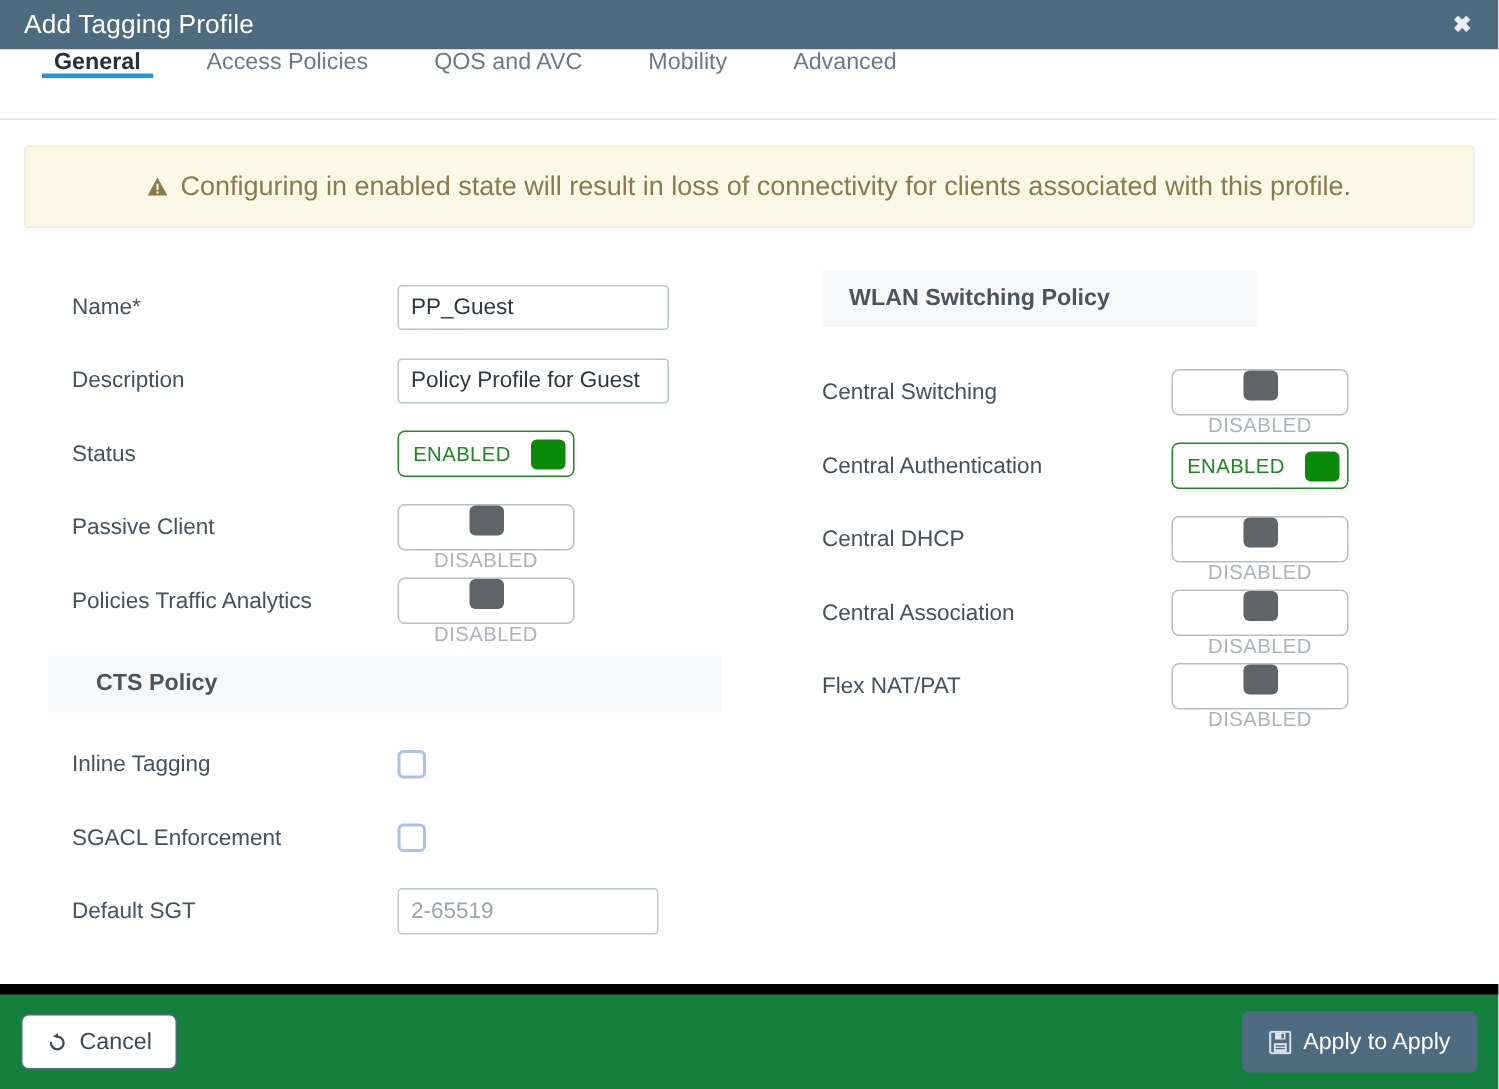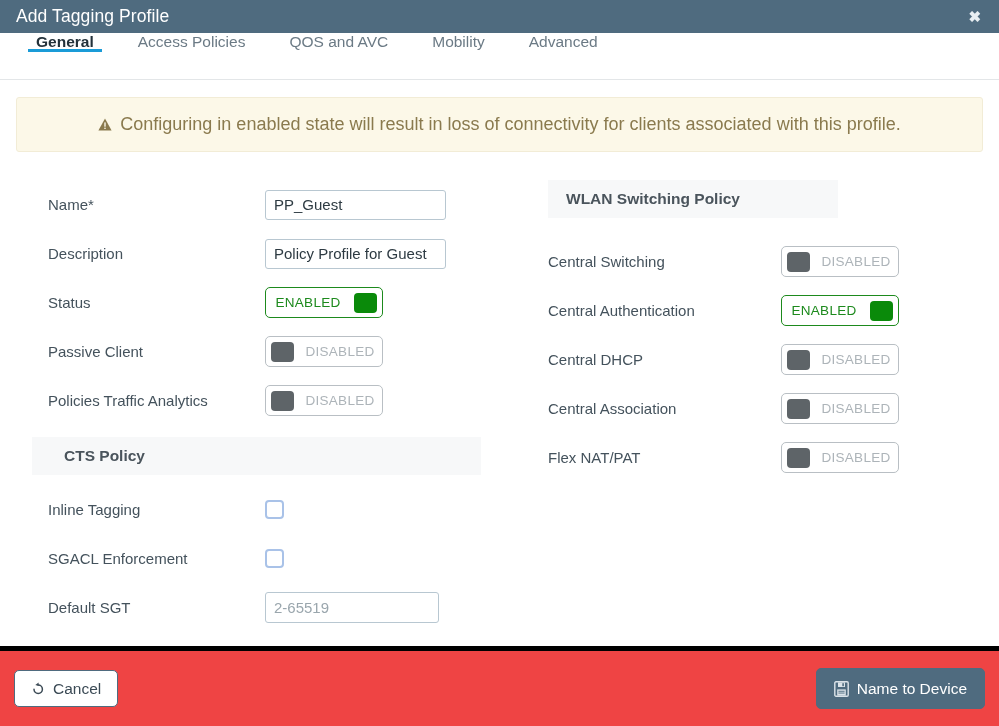--- a/index.html
+++ b/index.html
@@ -164,20 +164,21 @@
     height: 31px;
     border-radius: 5px;
     border: 1.5px solid #b9bfc4;
     background: #fff;
     display: flex;
     align-items: center;
     cursor: pointer;
     padding: 0 5px;
     gap: 9px;
     user-select: none;
+    flex-direction: column;
   }
   .toggle .knob {
     width: 23px; height: 20px;
     border-radius: 4px;
     background: #5e6468;
     flex: 0 0 auto;
   }
   .toggle .tlabel {
     font-size: 13.5px;
     letter-spacing: .3px;
@@ -196,28 +197,28 @@
   .checkbox {
     width: 19px; height: 19px;
     border: 2px solid #a9c2e8;
     border-radius: 4px;
     background: #fff;
     cursor: pointer;
   }
 
   
   .footer {
-    height: 80px;
-    border-top: 5px solid #000000;
+    height: 70px;
+    border-top: 7px solid #000000;
     flex: 0 0 auto;
     display: flex;
     align-items: center;
     justify-content: space-between;
     padding: 0 14px;
-    background: #ef4444;
+    background: #15803d;
   }
   .btn {
     display: inline-flex;
     align-items: center;
     gap: 8px;
     border-radius: 5px;
     font-size: 15.5px;
     cursor: pointer;
     font-family: "Liberation Sans", sans-serif;
   }
@@ -391,17 +392,17 @@
 
     <button class="btn btn-apply">
       <svg class="icon-svg" width="15" height="16" viewBox="0 0 15 16">
         <rect x="0.8" y="0.8" width="13.4" height="14.4" rx="1.2" fill="none" stroke="#dbe3e9" stroke-width="1.4"></rect>
         <rect x="4" y="1.4" width="7" height="4.6" fill="#dbe3e9"></rect>
         <rect x="8.3" y="2.2" width="1.6" height="3" fill="#4f6b7f"></rect>
         <rect x="3.2" y="8.4" width="8.6" height="6.2" fill="#dbe3e9"></rect>
         <rect x="4.4" y="9.8" width="6.2" height="0.9" fill="#4f6b7f"></rect>
         <rect x="4.4" y="11.6" width="6.2" height="0.9" fill="#4f6b7f"></rect>
       </svg>
-      <span>Name to Device</span>
+      <span>Apply to Apply</span>
     </button>
   </div>
 
 </div>
 
 </body></html>

